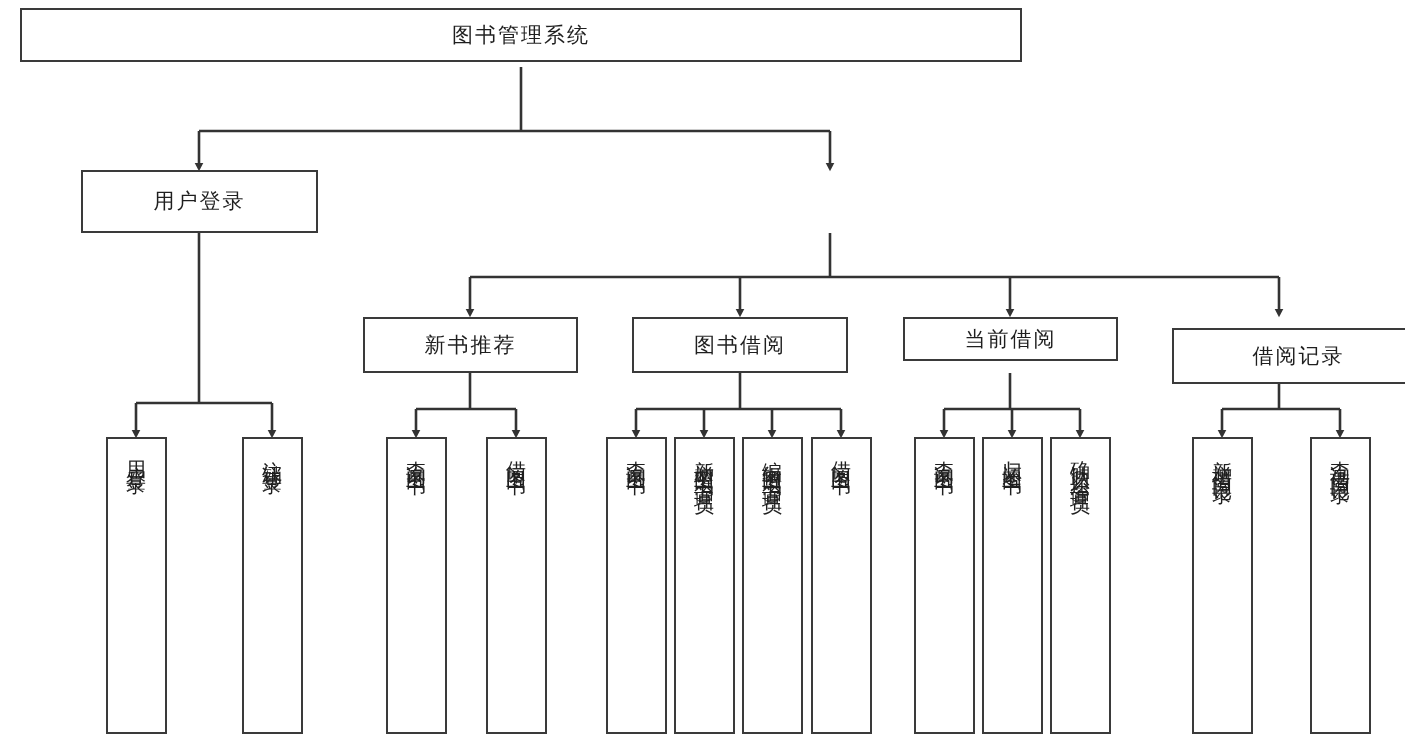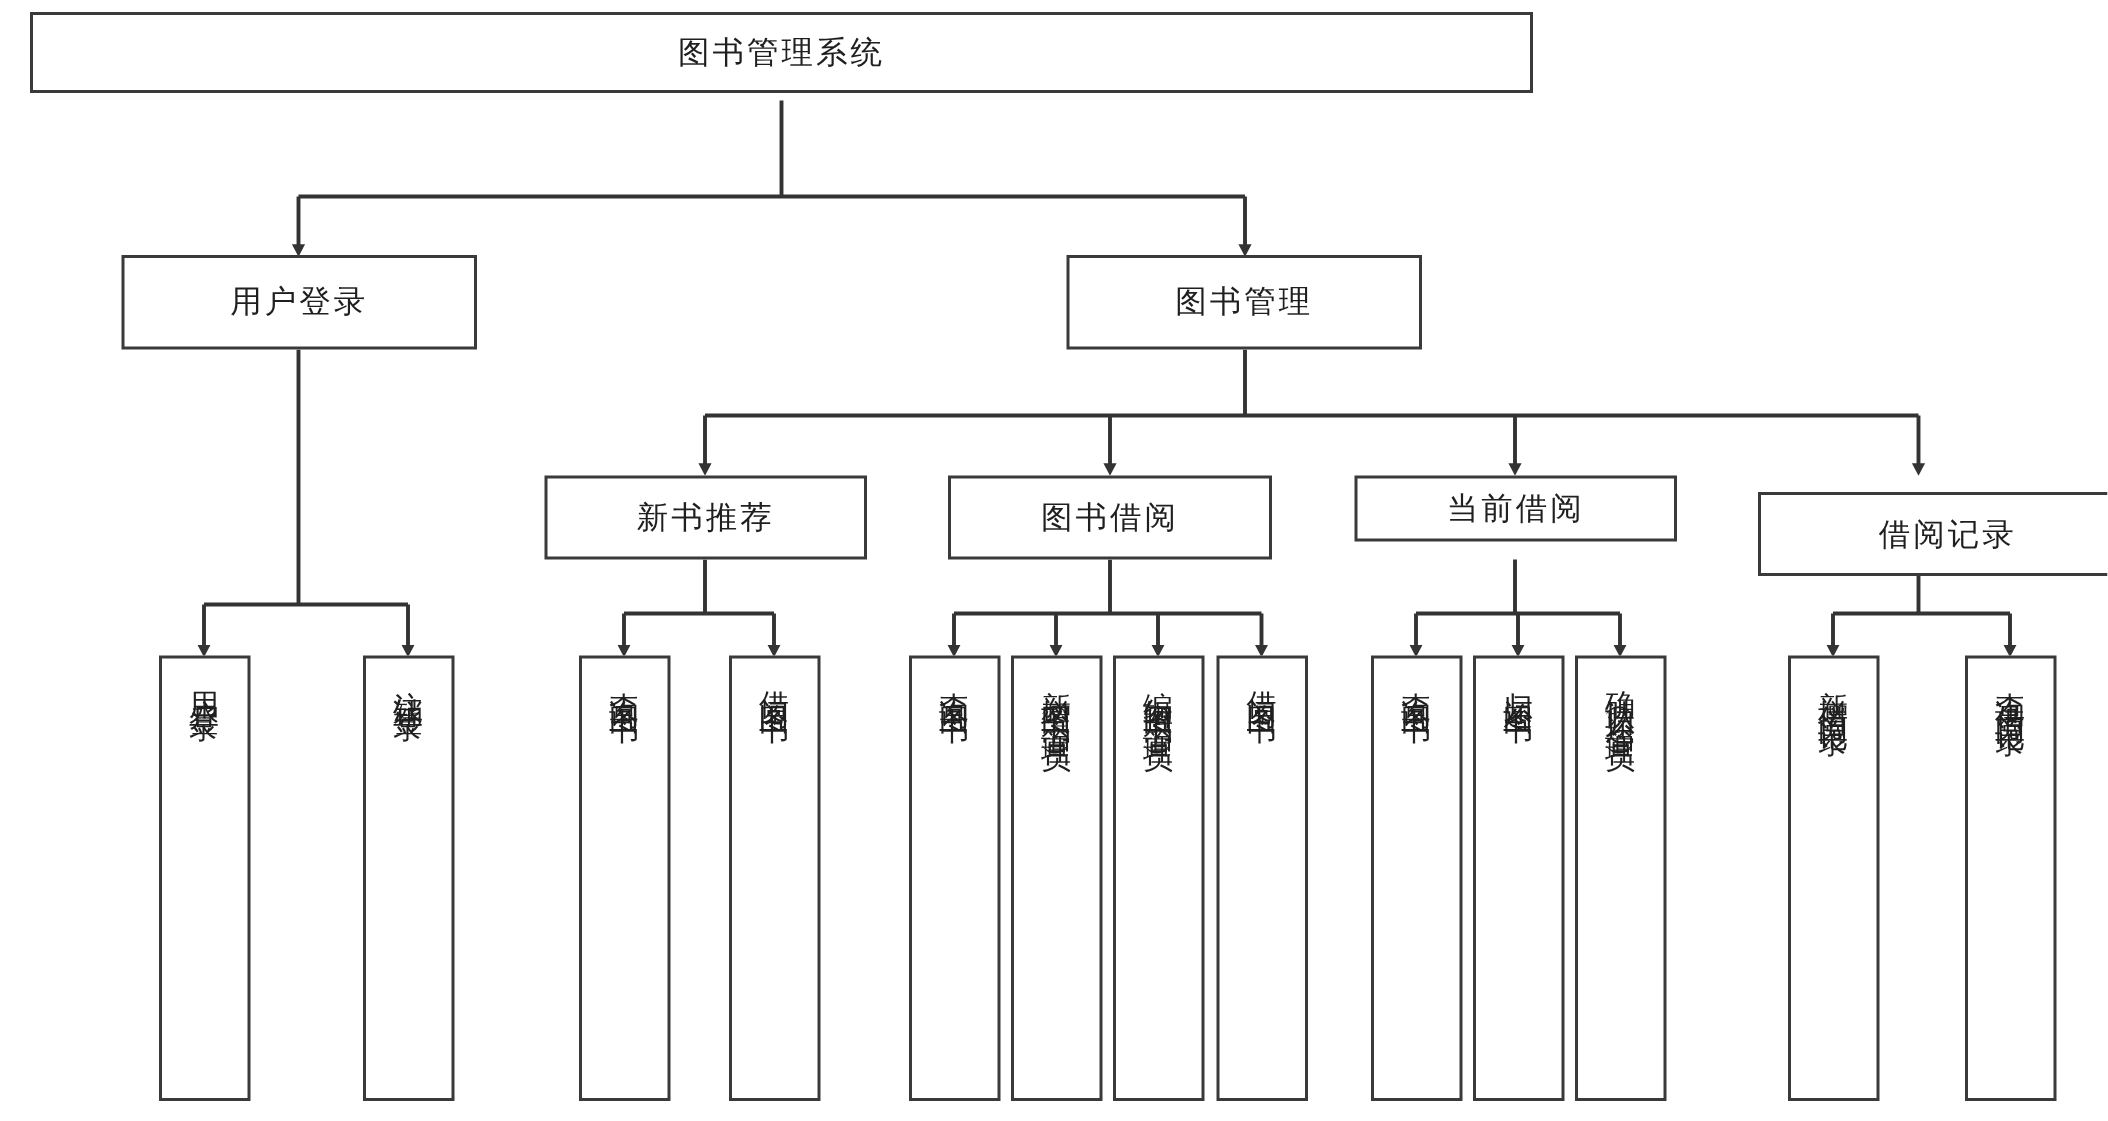--- a/index.html
+++ b/index.html
@@ -129,23 +129,20 @@
   </svg>
 
   <div class="node h root" style="left:20px; top:8px; width:1002px; height:54px;">
     <span class="lbl">图书管理系统</span>
   </div>
 
   <div class="node h" style="left:81px; top:170px; width:237px; height:63px;">
     <span class="lbl">用户登录</span>
   </div>
 
-  <div class="node h" style="left:711px; top:170px; width:237px; height:63px;">
-    <span class="lbl">图书管理</span>
-  </div>
 
   <div class="node h" style="left:632px; top:317px; width:216px; height:56px;">
     <span class="lbl">图书借阅</span>
   </div>
 
   <div class="node h" style="left:363px; top:317px; width:215px; height:56px;">
     <span class="lbl">新书推荐</span>
   </div>
 
   <div class="node h" style="left:903px; top:317px; width:215px; height:44px;">

